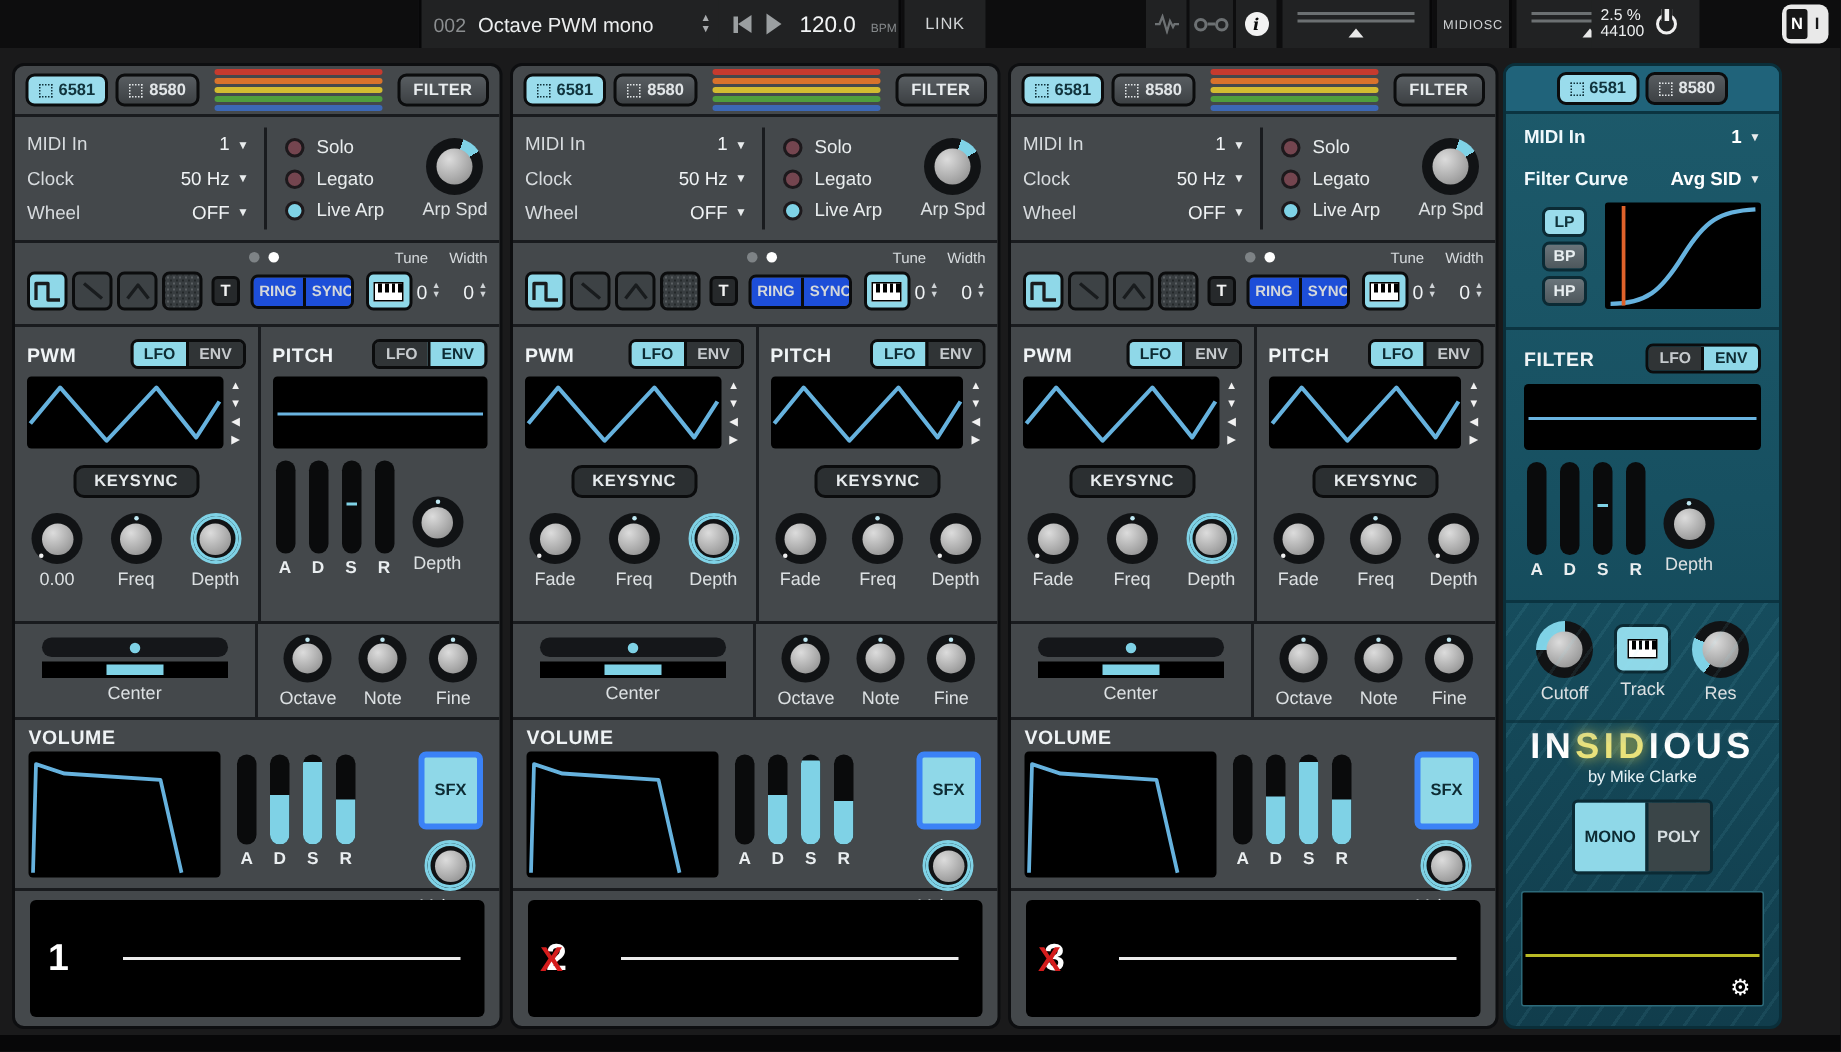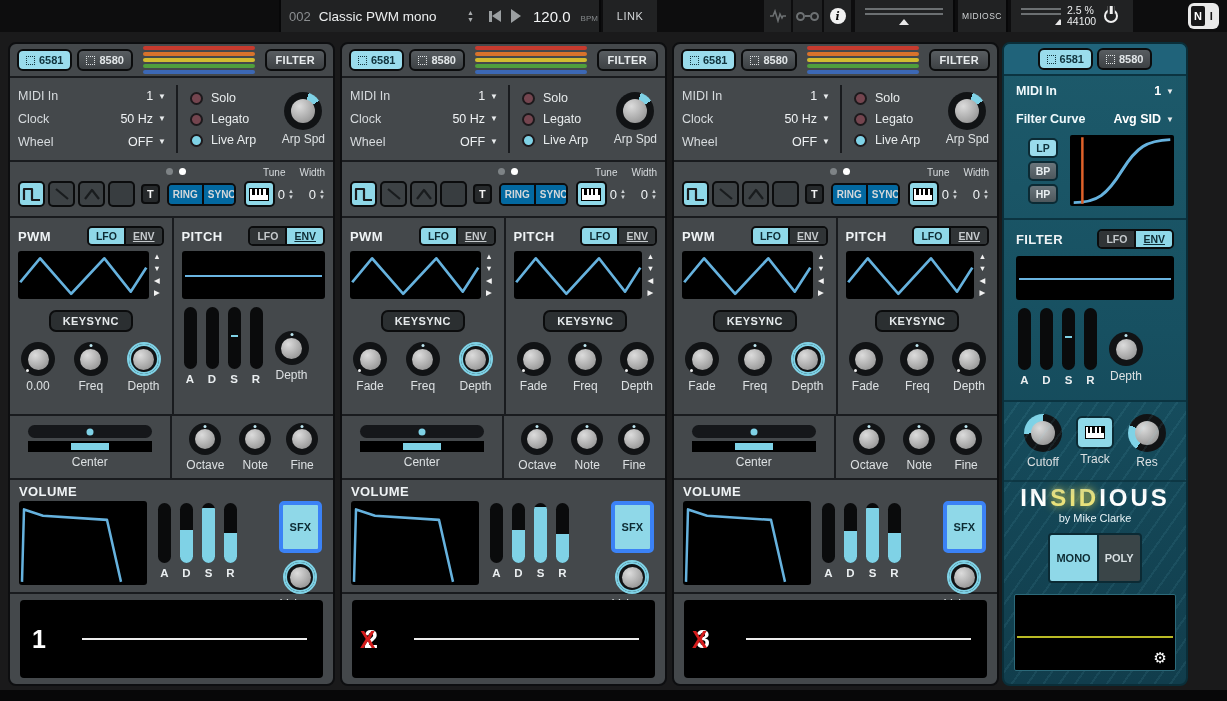--- a/index.html
+++ b/index.html
@@ -46,21 +46,21 @@
   .ni .iseg{flex:.8;background:#e9e9e9;color:#161617;font-weight:bold;font-size:11px;display:flex;align-items:center;justify-content:center;}
   
   .chipbtn{display:flex;align-items:center;gap:4px;padding:3px 7px;border:2px solid #0b0c0d;border-radius:6px;
     background:linear-gradient(#585d61,#3d4144);color:#e2e6e8;font-size:11px;font-weight:bold;}
   .chipbtn.on{background:#9adcec;color:#10333c;}
   .chipicon{width:9px;height:9px;border:1.5px dotted currentColor;display:inline-block;}
   .pushbtn{border:2px solid #0b0c0d;border-radius:6px;background:linear-gradient(#585d61,#3d4144);
     color:#e8ecee;font-size:11px;font-weight:bold;padding:3px 9px;letter-spacing:.3px;}
   .toggle{display:flex;border:2px solid #0b0c0d;border-radius:5px;overflow:hidden;justify-content:flex-end;}
   .toggle span{padding:2px 7px;font-size:10.5px;font-weight:bold;background:#303436;color:#c6cacd;}
-  .toggle span + span{border-left:2px solid #0b0c0d;text-decoration:underline;}
+  .toggle span + span{border-left:2px solid #0b0c0d;}
   .toggle span.on{background:#8fd8e8;color:#0d2b33;}
   .knobwrap{display:flex;flex-direction:column;align-items:center;gap:3px;}
   .klabel{font-size:12px;color:#dce0e2;}
   .knob{position:relative;width:34px;height:34px;border-radius:50%;background:#111315;display:flex;align-items:center;justify-content:center;}
   .knob .cap{width:21px;height:21px;border-radius:50%;background:radial-gradient(circle at 35% 30%,#dcdcdc,#a8a8a8 60%,#848484);}
   .k38{width:38px;height:38px;} .k38 .cap{width:24px;height:24px;}
   .knob.ring{box-shadow:0 0 0 2px #7fd2e6 inset;background:#111315;border:2px solid #7fd2e6;}
   .knob.arc-arp{background:conic-gradient(from 18deg,#7fd2e6 0 11%,#111315 11%);}
   .knob.arc-cutoff{background:conic-gradient(from 268deg,#7fd2e6 0 26%,#111315 26%);}
   .knob.arc-res{background:conic-gradient(from 215deg,#7fd2e6 0 22%,#111315 22%);}
@@ -106,21 +106,21 @@
   .tw-labels{margin-left:auto;display:flex;gap:14px;font-size:10px;color:#d7dbde;}
   .wave-row{display:flex;align-items:center;gap:3px;}
   .wbtn{width:29px;height:26px;border:2px solid #0b0c0d;border-radius:5px;background:#3d4245;
     display:flex;align-items:center;justify-content:center;}
   .wbtn.on{background:#8fd8e8;}
   .wbtn svg polyline{fill:none;stroke:#191c1e;stroke-width:2.2;stroke-linejoin:round;}
   .noisetex{background-color:#383d40;background-image:radial-gradient(#5a5f62 18%,transparent 19%),radial-gradient(#24282a 18%,transparent 19%);background-size:4px 4px;background-position:0 0,2px 2px;}
   .tbtn{width:20px;height:20px;border:2px solid #0b0c0d;border-radius:4px;background:#26292b;color:#f2f2f2;
     font-size:11px;font-weight:bold;display:flex;align-items:center;justify-content:center;margin:0 3px;}
   .pair{display:flex;border:2px solid #0b0c0d;border-radius:5px;overflow:hidden;margin-left:1px;}
-  .pair span{padding:4px 4px;font-size:10px;font-weight:bold;color:#d4d8da;background:#0369a1;}
+  .pair span{padding:4px 4px;font-size:10px;font-weight:bold;color:#d4d8da;background:#1d4ed8;}
   .pair span + span{border-left:2px solid #0b0c0d;}
   .kbbtn{width:33px;height:26px;border:2px solid #0b0c0d;border-radius:5px;background:#8fd8e8;
     display:flex;align-items:center;justify-content:center;margin-left:5px;}
   .kbicon{width:20px;height:13px;background:#fff;border:1px solid #000;
     background-image:repeating-linear-gradient(90deg,transparent 0 2px,#000 2px 4.5px);
     background-size:100% 55%;background-repeat:no-repeat;}
   .steppers{margin-left:auto;display:flex;gap:15px;}
   .stepper{display:flex;align-items:center;gap:3px;font-size:13px;color:#f0f3f5;}
   .updown{display:flex;flex-direction:column;font-size:6px;line-height:6px;color:#cfd3d6;}
   .ch-mod{height:198px;display:flex;}
@@ -194,21 +194,21 @@
   .bottombar{position:absolute;left:0;bottom:0;width:1227px;height:11px;background:#070708;}
 </style>
 </head>
 <body>
 
 <div class="stage">
 
   <div class="topbar">
     <div class="tb-box preset">
       <span class="preset-num">002</span>
-      <span class="preset-name">Classic PWM mono</span>
+      <span class="preset-name">Octave PWM mono</span>
       <span class="stepcol">
         <i>▲</i>
         <i>▼</i>
       </span>
     </div>
     <div class="tb-box transport">
       <span style="display:flex;align-items:center;">
           <span class="skipbar"></span>
           <span class="tri-l"></span>
         </span>

